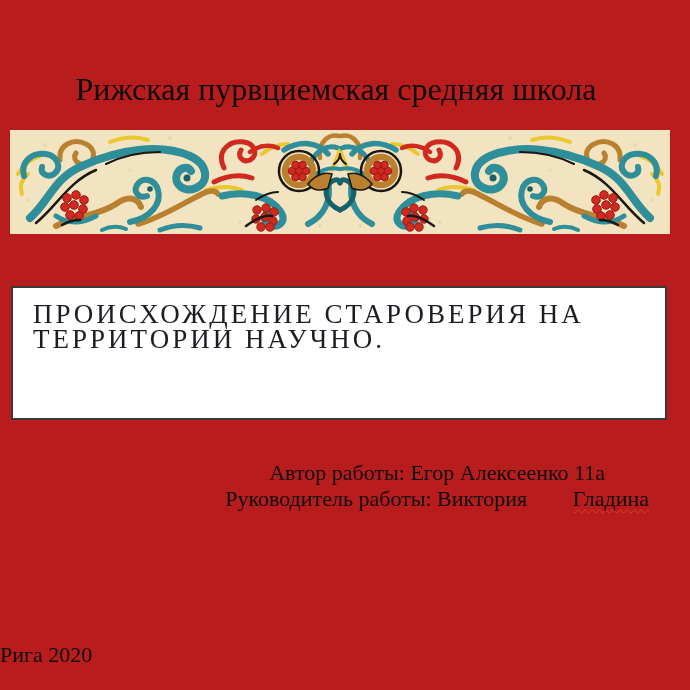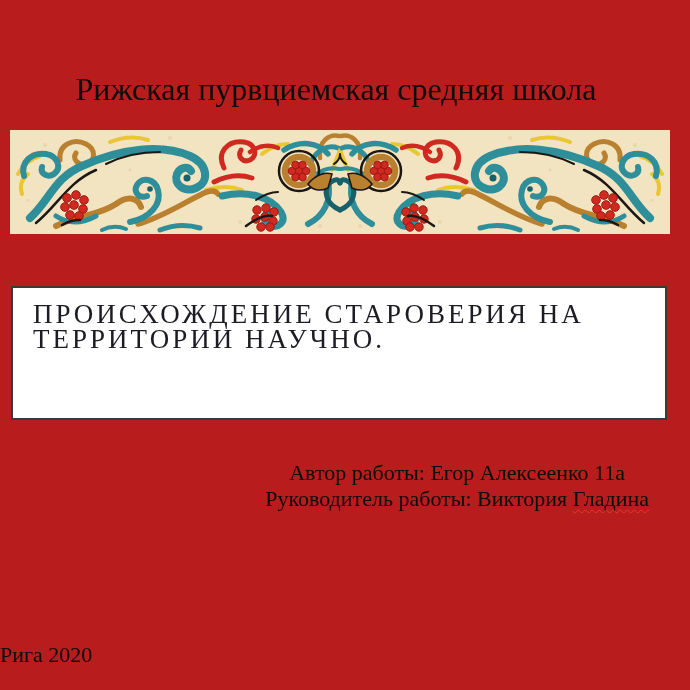--- a/index.html
+++ b/index.html
@@ -29,20 +29,21 @@
     position:absolute;right:41px;top:460px;text-align:center;
     font-size:22px;line-height:26px;color:#0c0c0c;
   }
   .misspelled{
     text-decoration:underline;
     text-decoration-style:wavy;
     text-decoration-color:#e0392b;
     text-decoration-thickness:1px;
     text-underline-offset:3px;
     text-decoration-skip-ink:none;
+    margin-left:40px;
   }
   .footer-line{
     position:absolute;left:0;top:642px;width:686px;
     font-size:22px;line-height:26px;color:#0c0c0c;
   }
 </style>
 </head>
 <body>
 
 <div class="page">

